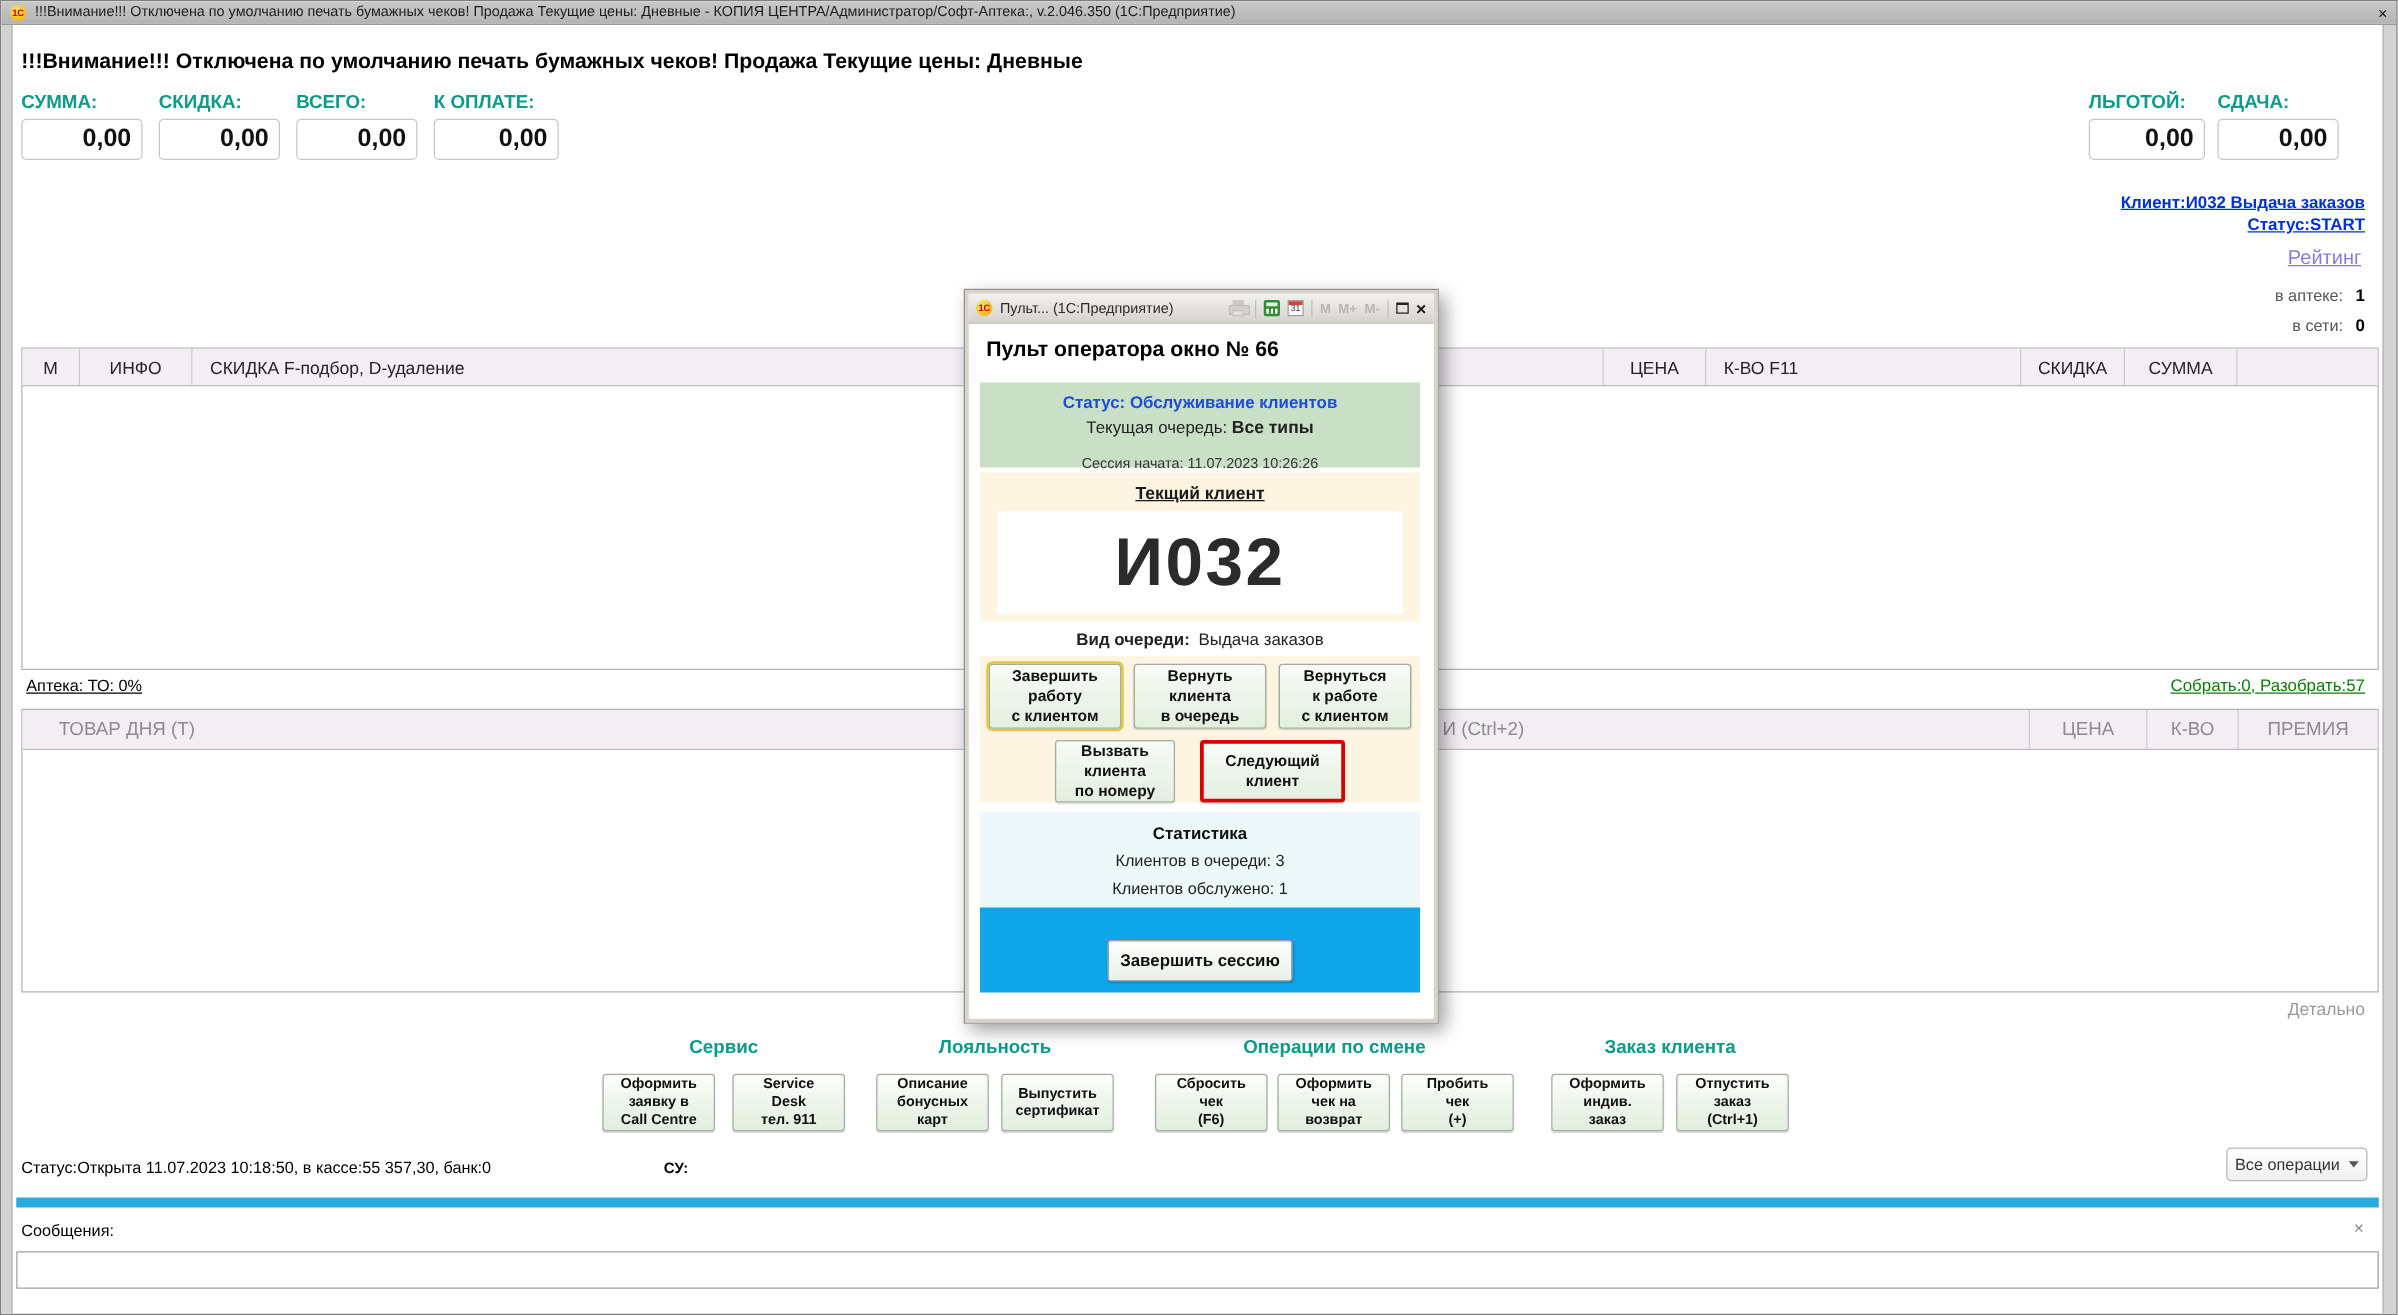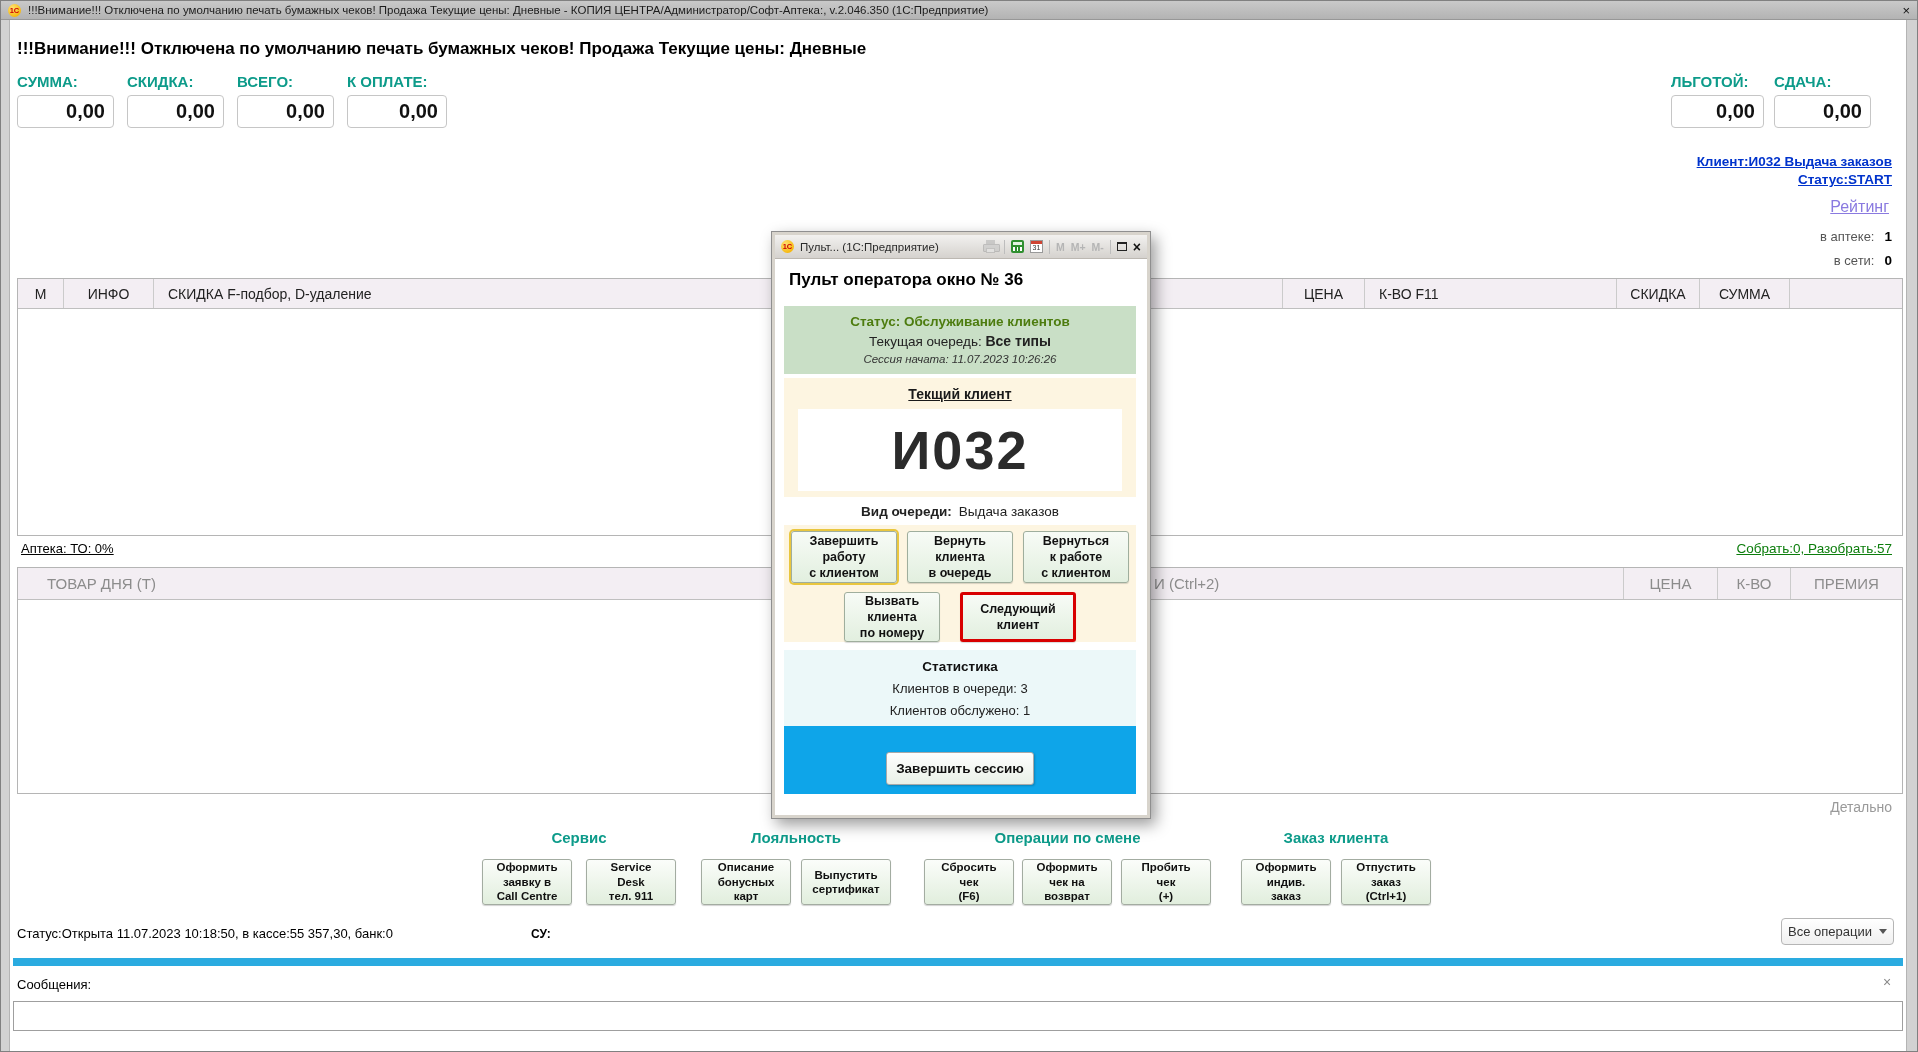--- a/index.html
+++ b/index.html
@@ -117,24 +117,24 @@
   .cal-icon { width:13px; height:13px; background:#fff; border:1px solid #999; position:relative;
     display:flex; align-items:flex-end; justify-content:center; font-size:7px; color:#333; line-height:1; padding-bottom:1px; }
   .cal-icon::before { content:""; position:absolute; top:0; left:0; right:0; height:3px; background:#cf4433; }
   .mem { font-size:10.5px; font-weight:bold; color:#b5b5b5; cursor:pointer; }
   .max-icon { width:10px; height:9px; border:1px solid #222; border-top-width:2px; cursor:pointer; }
   .dlg-close { font-size:14px; font-weight:bold; color:#111; cursor:pointer; }
 
   .dlg-heading { position:absolute; left:17px; top:38px; font-size:17px; font-weight:bold; color:#000; }
 
   .dlg-status { position:absolute; left:12px; top:74px; width:352px; height:68px; background:#c9dfc6; text-align:center; }
-  .ds-l1 { margin-top:8px; font-size:13.5px; font-weight:bold; color:#4d7c0f; }
+  .ds-l1 { margin-top:8px; font-size:13.5px; font-weight:bold; color:#1d4ed8; }
   .ds-l2 { margin-top:4px; font-size:13.5px; color:#222; }
   .ds-l2 b { font-size:14px; }
-  .ds-l3 { margin-top:4px; font-size:11.5px; color:#333;font-style:italic; }
+  .ds-l3 { margin-top:16px; font-size:11.5px; color:#333; }
 
   .dlg-client { position:absolute; left:12px; top:146px; width:352px; height:264px; background:#fdf5e1; text-align:center; }
   .cl-title { margin-top:8px; font-size:14px; font-weight:bold; text-decoration:underline; color:#1a1a1a; }
   .num-box { margin:7px 14px 0; height:82px; background:#fff; display:flex; align-items:center; justify-content:center;
     font-size:54px; font-weight:bold; color:#2b2b2b; letter-spacing:2px; }
   .queue-row { margin-top:6px; height:28px; background:#fff; display:flex; align-items:center; justify-content:center; gap:7px; font-size:13.5px; color:#222; }
   .queue-row .ql { font-weight:bold; }
   .dbtn { border:1px solid #9fae9d; border-radius:3px; background:linear-gradient(#f7fbf6,#e2efdf);
     font-family:"Liberation Sans", sans-serif;
     font-weight:bold; font-size:12.5px; line-height:1.3; color:#111; text-align:center;
@@ -296,21 +296,21 @@
       <span class="tb-ico cal-icon">31</span>
       <span class="vsep"></span>
       <span class="mem">M</span>
       <span class="mem">M+</span>
       <span class="mem">M-</span>
       <span class="vsep"></span>
       <span class="max-icon"></span>
       <span class="dlg-close">×</span>
     </div>
 
-    <div class="dlg-heading">Пульт оператора окно № 36</div>
+    <div class="dlg-heading">Пульт оператора окно № 66</div>
 
     <div class="dlg-status">
       <div class="ds-l1">Статус: Обслуживание клиентов</div>
       <div class="ds-l2">
         <span>Текущая очередь:</span>
         <b>Все типы</b>
       </div>
       <div class="ds-l3">
         <span>Сессия начата:</span>
         <span>11.07.2023 10:26:26</span>

